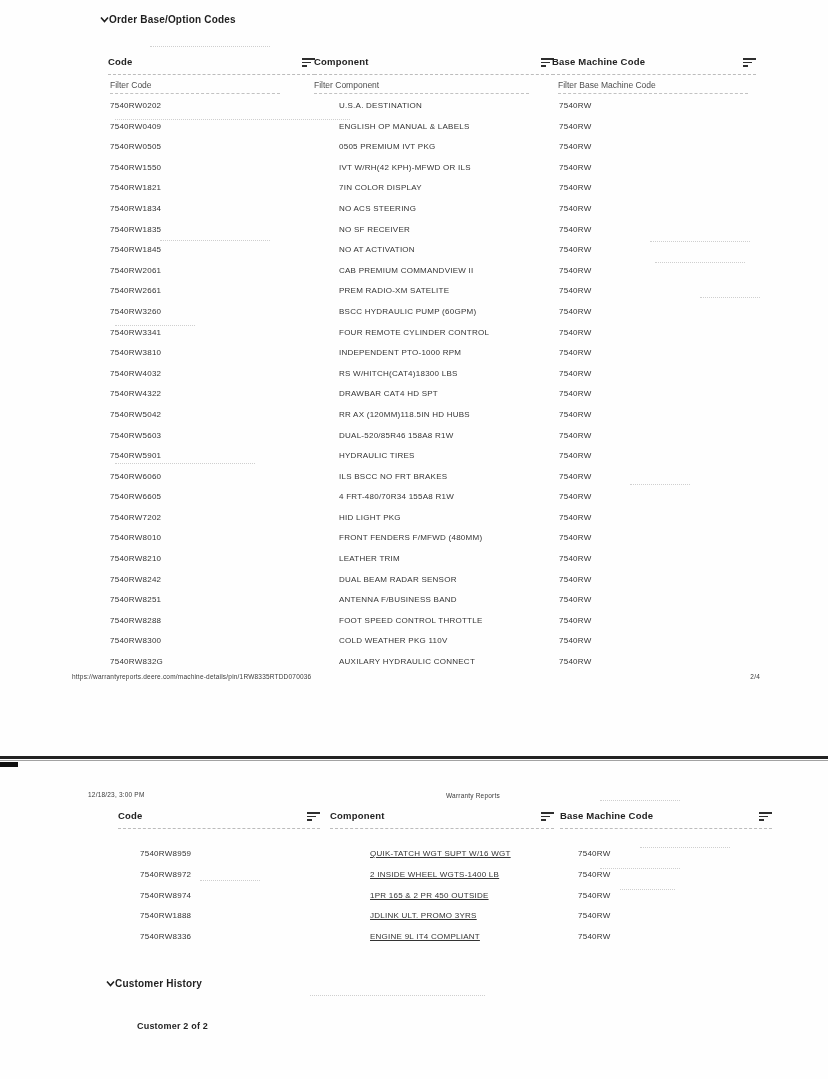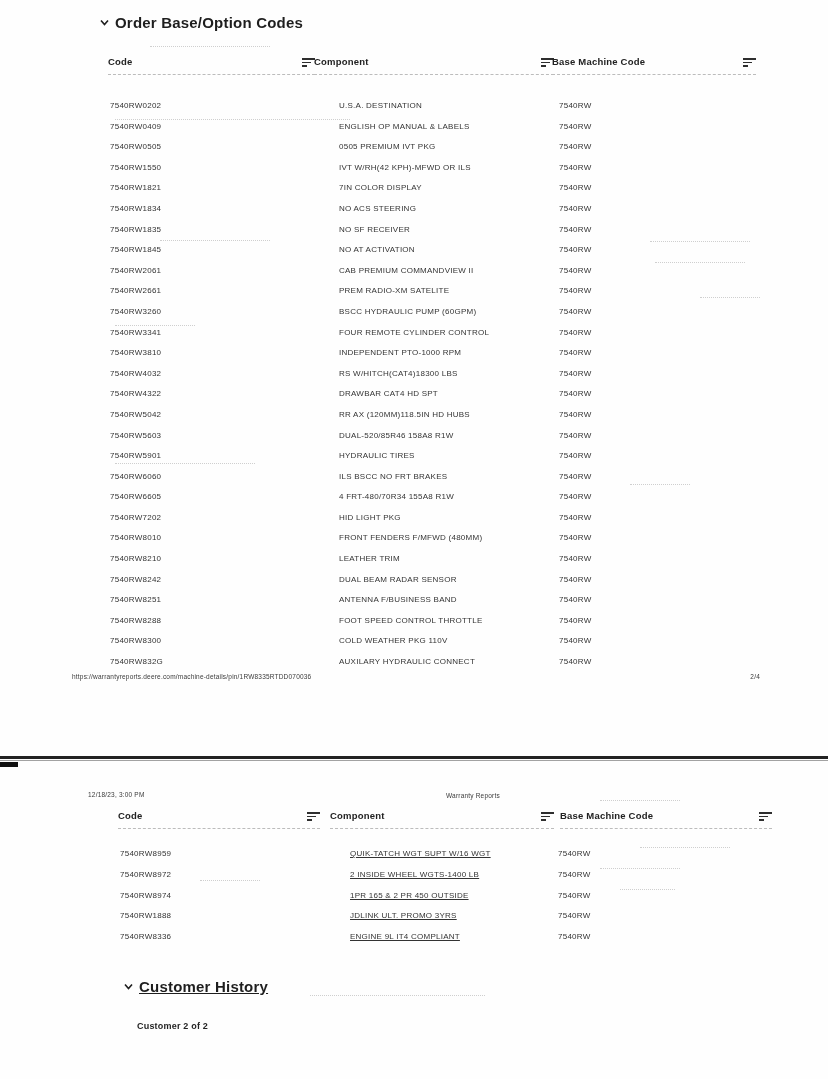--- a/index.html
+++ b/index.html
@@ -4,22 +4,22 @@
 <style>
   html,body { margin:0; padding:0; background:#e9e9e9; }
   .sheet {
     position:relative; width:828px; height:1079px; margin:0 auto;
     background:#fefefe; overflow:hidden;
     font-family:"Liberation Sans", sans-serif; color:#2b2b2b;
     -webkit-font-smoothing:antialiased;
   }
   
   .collapse-header {
-    position:absolute; display:flex; align-items:center; gap:6px;
-    font-weight:700; font-size:15px; color:#1e1e1e; letter-spacing:.2px;
+    position:absolute; display:flex; align-items:center; 
+    font-weight:700; font-size:10px; color:#1e1e1e; letter-spacing:.2px;
     cursor:pointer;
   }
   .collapse-header svg { display:block; }
 
   
   .tbl { position:absolute; }
   .thead { position:relative; height:22px;text-decoration:underline; }
   .th {
     position:absolute; top:0; display:flex; justify-content:space-between;
     align-items:flex-start; font-weight:700; font-size:9.5px; color:#222;
@@ -45,21 +45,21 @@
     border-bottom:1px dashed #c2c2c2; font-family:inherit;
     font-size:8.5px; color:#4e4e4e; padding:2px 0 3px 0; outline:none;
   }
   .filterrow input::placeholder { color:#4e4e4e; opacity:1; }
   .filterrow .f1 { left:2px;  width:170px; }
   .filterrow .f2 { left:206px; width:215px; }
   .filterrow .f3 { left:450px; width:190px; }
 
   .rows { position:absolute; }
   .row { position:relative; height:20.6px; }
-  .t2rows .row { height:20.8px; }
+  .t2rows .row { height:20.8px;margin-left:20px; }
   .cell { position:absolute; top:4px; font-size:8px; letter-spacing:.25px;
           white-space:nowrap; color:#333; }
   .t1rows .cell.code { left:2px; }
   .t1rows .cell.comp { left:196px;margin-left:35px; }
   .t1rows .cell.base { left:451px; }
   .t2rows .cell.code { left:2px; }
   .t2rows .cell.comp { left:232px;text-decoration:underline; }
   .t2rows .cell.base { left:440px; }
 
   
@@ -109,20 +109,25 @@
       </div>
       <div class="th c3">
         <span>Base Machine Code</span>
         <span class="sicon">
             <i></i>
             <i></i>
             <i></i>
           </span>
       </div>
     </div>
+    <div class="filterrow">
+      <input class="f1" type="text" placeholder="Filter Code" style="">
+      <input class="f2" type="text" placeholder="Filter Component" style="">
+      <input class="f3" type="text" placeholder="Filter Base Machine Code" style="">
+    </div>
   </div>
 
   <div class="rows t1rows" style="left:108px; top:97px; width:680px;">
 
   <div class="row">
       <span class="cell code">7540RW0202</span>
       <span class="cell comp">U.S.A. DESTINATION</span>
       <span class="cell base">7540RW</span>
     </div>
       <div class="row">
@@ -323,21 +328,21 @@
       <span class="cell comp">JDLINK ULT. PROMO 3YRS</span>
       <span class="cell base">7540RW</span>
     </div>
       <div class="row">
       <span class="cell code">7540RW8336</span>
       <span class="cell comp">ENGINE 9L IT4 COMPLIANT</span>
       <span class="cell base">7540RW</span>
     </div>
     </div>
 
-  <div class="collapse-header" style="left:124px; top:978px;text-decoration:underline;">
+  <div class="collapse-header" style="left:106px; top:978px;">
     <span>
       <svg width="9" height="7" viewBox="0 0 9 7">
           <polyline points="1,1.5 4.5,5.5 8,1.5" fill="none" stroke="#1e1e1e" stroke-width="1.6"></polyline>
         </svg>
     </span>
     <span>Customer History</span>
   </div>
 
   <div class="bold-label" style="left:117px; top:1021px;">Customer 2 of 2</div>
 

